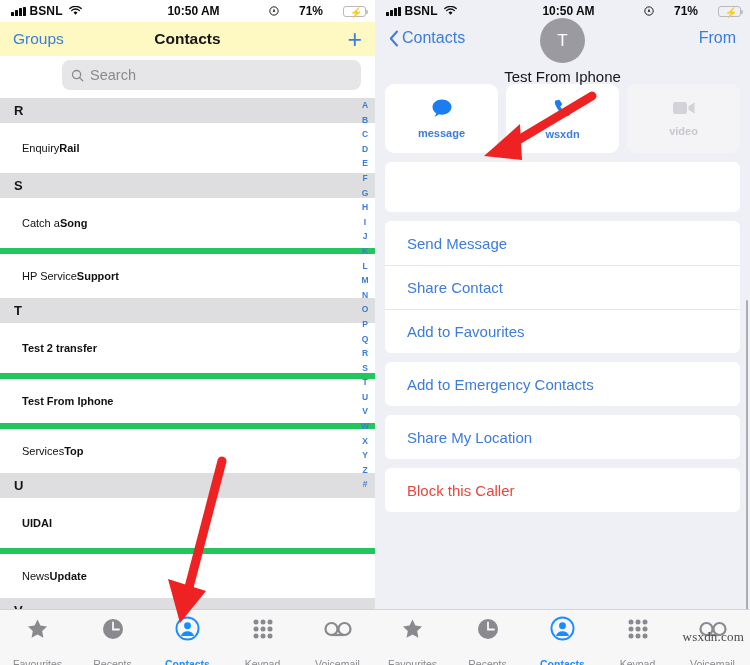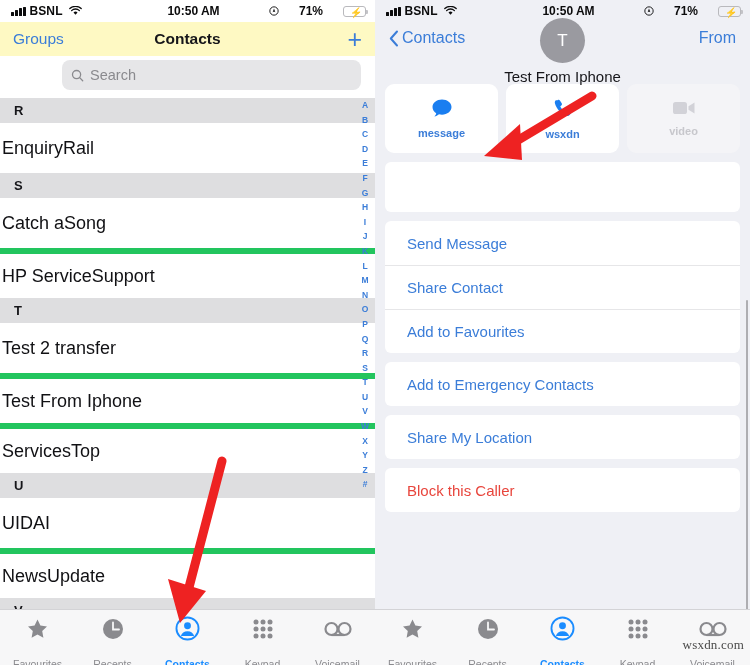--- a/index.html
+++ b/index.html
@@ -71,25 +71,25 @@
 
   
   .list{position:relative;background:#ffffff;}
   .sec-hdr{
     height:25px;background:#dedee0;display:flex;align-items:center;
     padding-left:14px;font-size:13px;font-weight:bold;color:#16161a;
     box-sizing:border-box;
   }
   .row{
     height:50px;display:flex;align-items:center;
-    padding-left:2px;box-sizing:border-box;background:#ffffff;
-    font-size:18px;color:#111114;
+    padding-left:22px;box-sizing:border-box;background:#ffffff;
+    font-size:11px;color:#111114;
   }
   .row + .row{border-top:6px solid #22c55e;}
-  .row b{font-weight:normal;}
+  .row b{font-weight:bold;}
   .row span.lt{font-weight:400;}
 
   
   .alpha{
     position:absolute;right:3px;top:0;width:14px;
     display:flex;flex-direction:column;align-items:center;
     font-size:8.5px;line-height:14.6px;color:#3b7dd8;font-weight:600;
     user-select:none;
   }
 
@@ -142,21 +142,21 @@
   .li.danger{color:#e8453c;}
 
   .scroll-ind{
     position:absolute;right:2px;top:300px;width:2.5px;height:320px;
     background:#aeaeb2;border-radius:2px;
   }
 
   
   .arrow{position:absolute;pointer-events:none;}
   .watermark{
-    position:absolute;right:6px;bottom:12px;
+    position:absolute;right:6px;bottom:20px;
     font-size:13px;color:#4a4a4a;font-family:"Liberation Serif", serif;
     letter-spacing:.2px;
   }
 </style>
 </head>
 <body>
 
 <div class="screens">
 
   <div class="phone left">

